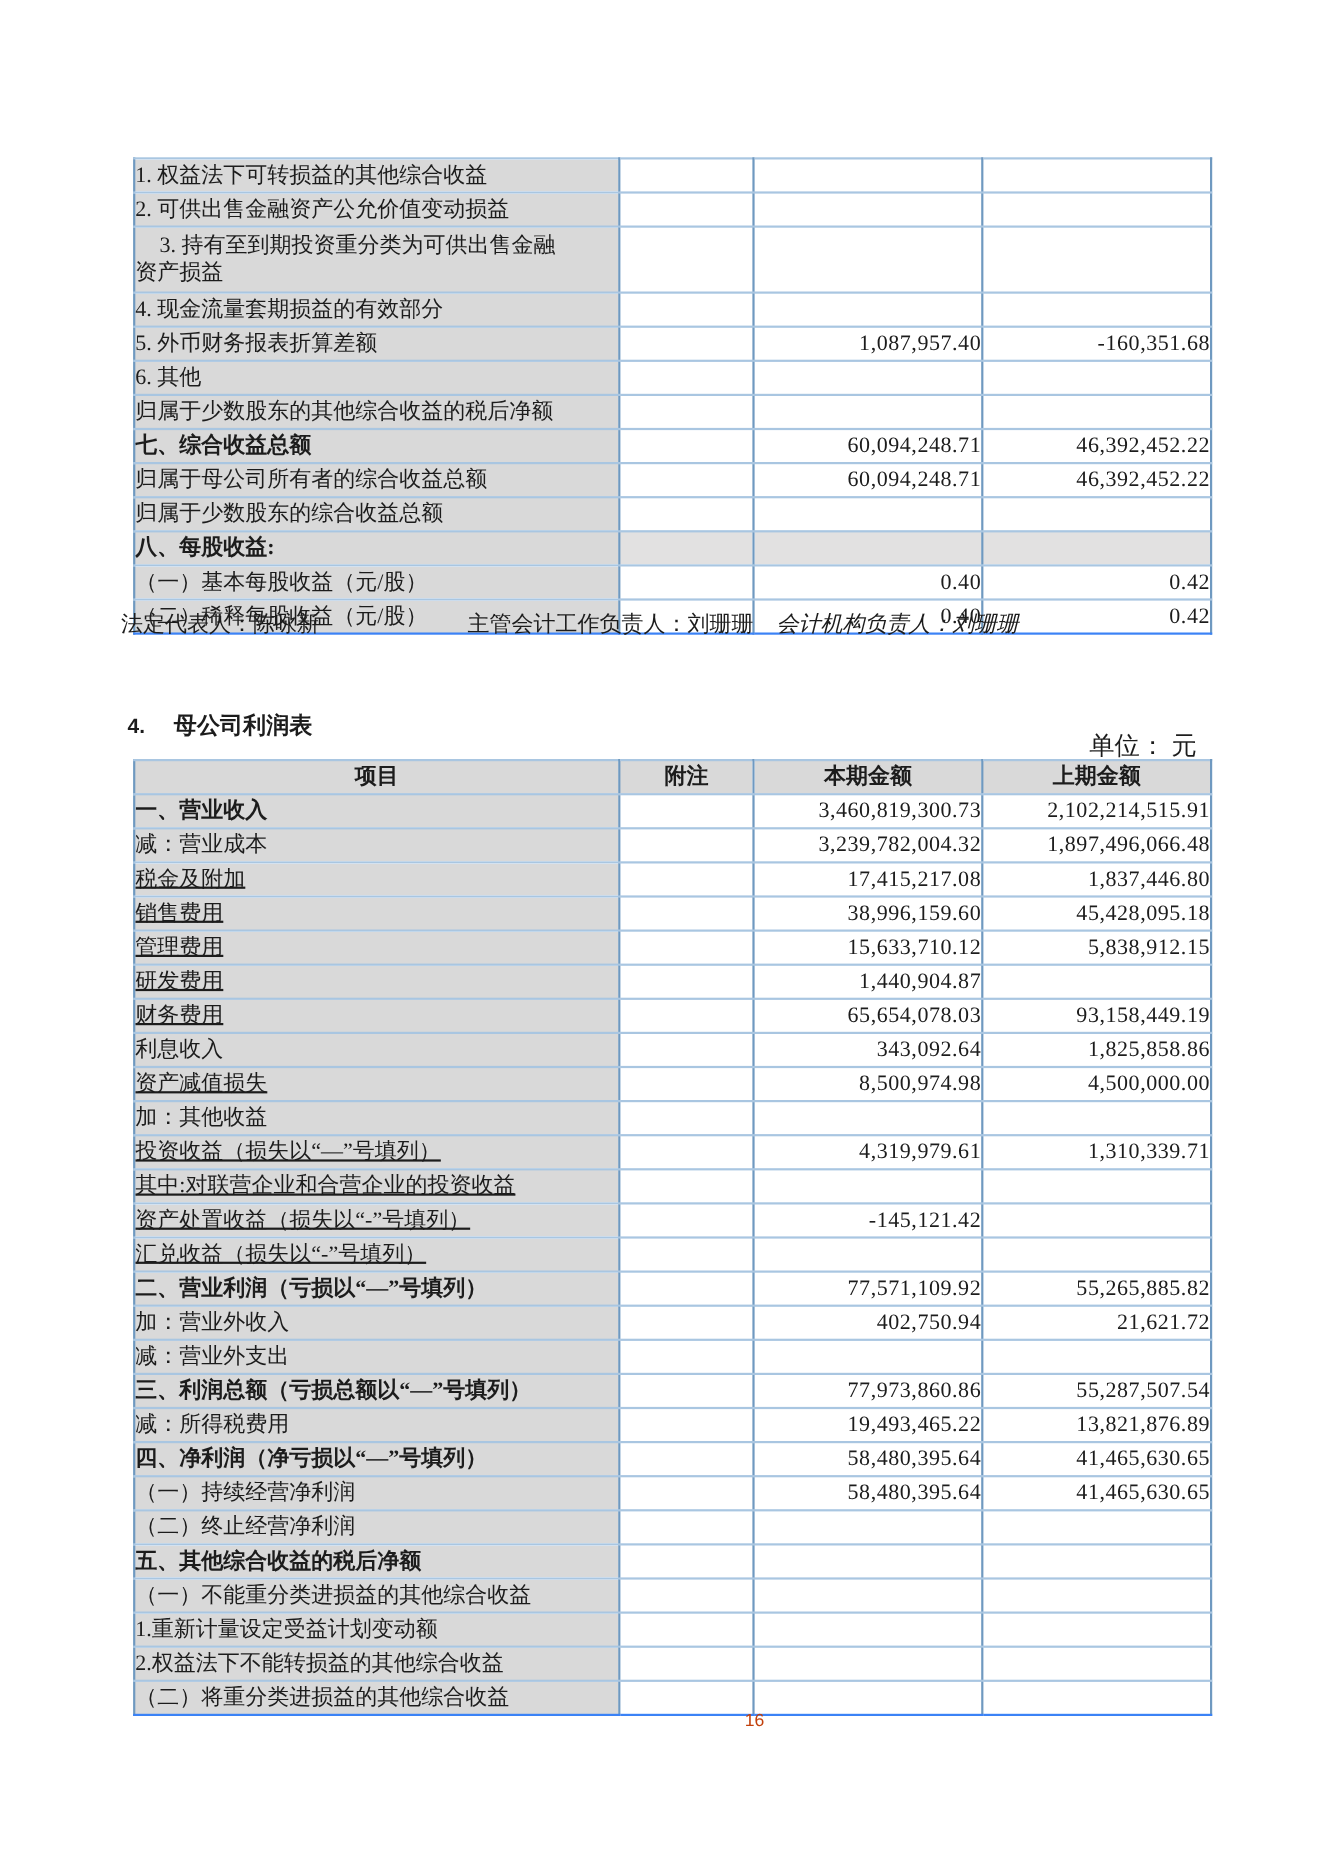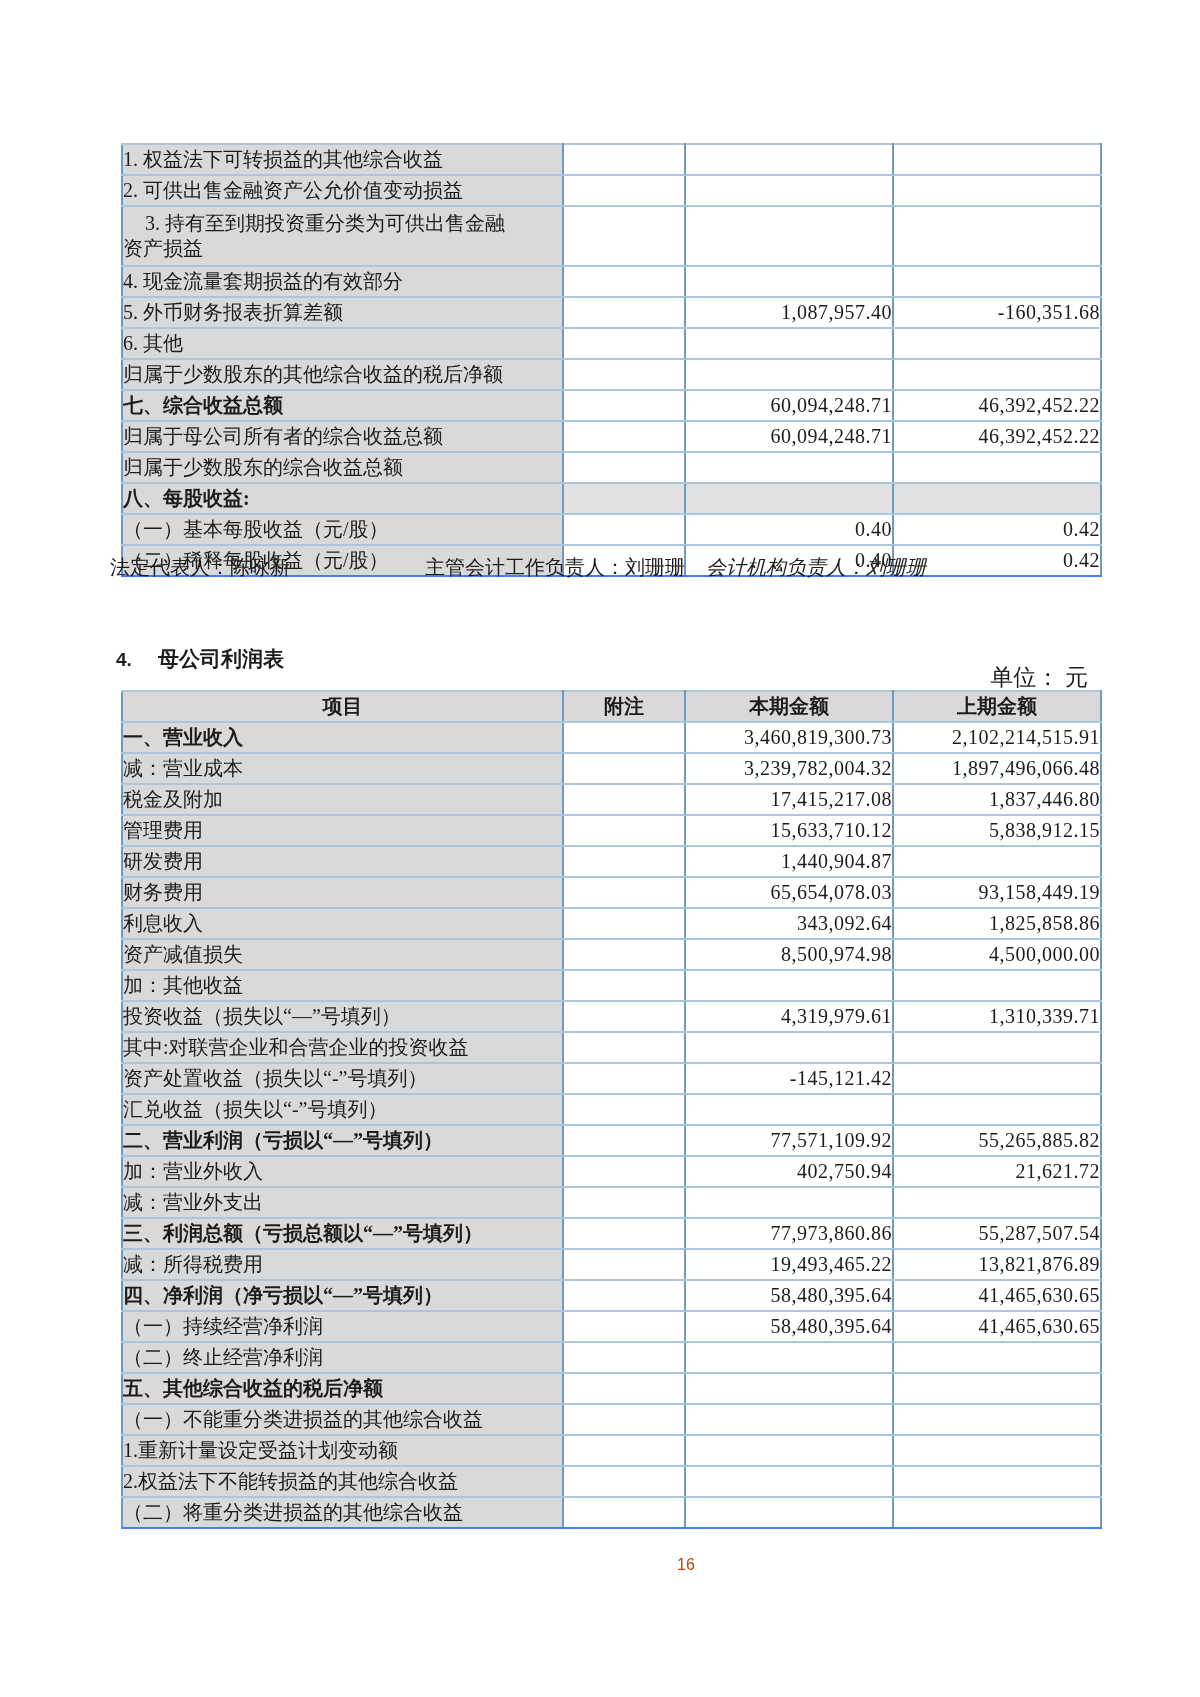--- a/index.html
+++ b/index.html
@@ -27,21 +27,21 @@
     padding:0;
   }
   table.fin tr:last-child td { border-bottom:2px solid #3b82f6; }
   td.label { text-align:left; padding:0 4px; background:#d9d9d9; }
   td.note  { background:#ffffff; }
   td.num   { text-align:right; padding:0 10px 0 2px; background:#ffffff; letter-spacing:0.5px; }
   th.hdr   { background:#d9d9d9; font-weight:bold; padding:0 2px; }
   td.b     { font-weight:bold; }
   .ind1 { padding-left:13px; }
   .ind2 { padding-left:26px; }
-  .ind3 { padding-left:44px; }
+  .ind3 { padding-left:44px;text-decoration:underline; }
   .ind4 { padding-left:92px; }
   tr.gray-row td.note, tr.gray-row td.num { background:#e2e1e1; }
   tr.row-tall td { height:58px; }
   td.twoline { white-space:pre-line; text-indent:22px; padding-left:4px; line-height:27px; }
   .signatures { position:absolute; left:110px; top:554px; width:979px; height:29px; font-size:20px; }
   .signatures span { position:absolute; top:0; white-space:nowrap; }
   .sig1 { left:0; }
   .sig2 { left:315px; }
   .sig3 { left:596px;font-style:italic; }
   .section-heading { position:absolute; left:116px; top:645px; font-size:21px; font-weight:bold; }
@@ -183,20 +183,26 @@
           <td class="num">3,239,782,004.32</td>
           <td class="num">1,897,496,066.48</td>
         </tr>
         <tr>
           <td class="label ind3">税金及附加</td>
           <td class="note"></td>
           <td class="num">17,415,217.08</td>
           <td class="num">1,837,446.80</td>
         </tr>
         <tr>
+          <td class="label ind3">销售费用</td>
+          <td class="note"></td>
+          <td class="num">38,996,159.60</td>
+          <td class="num">45,428,095.18</td>
+        </tr>
+        <tr>
           <td class="label ind3">管理费用</td>
           <td class="note"></td>
           <td class="num">15,633,710.12</td>
           <td class="num">5,838,912.15</td>
         </tr>
         <tr>
           <td class="label ind3">研发费用</td>
           <td class="note"></td>
           <td class="num">1,440,904.87</td>
           <td class="num"></td>

